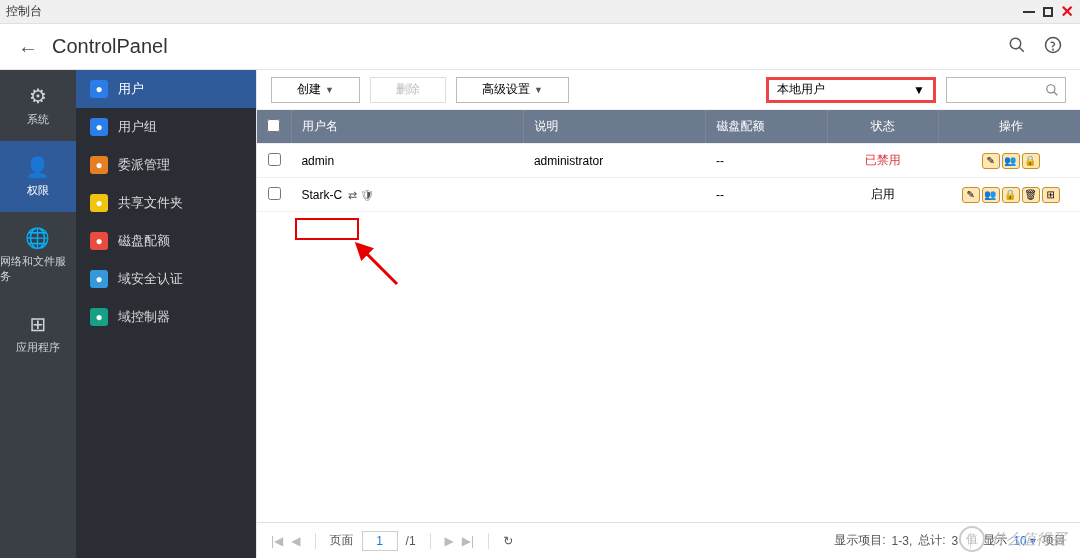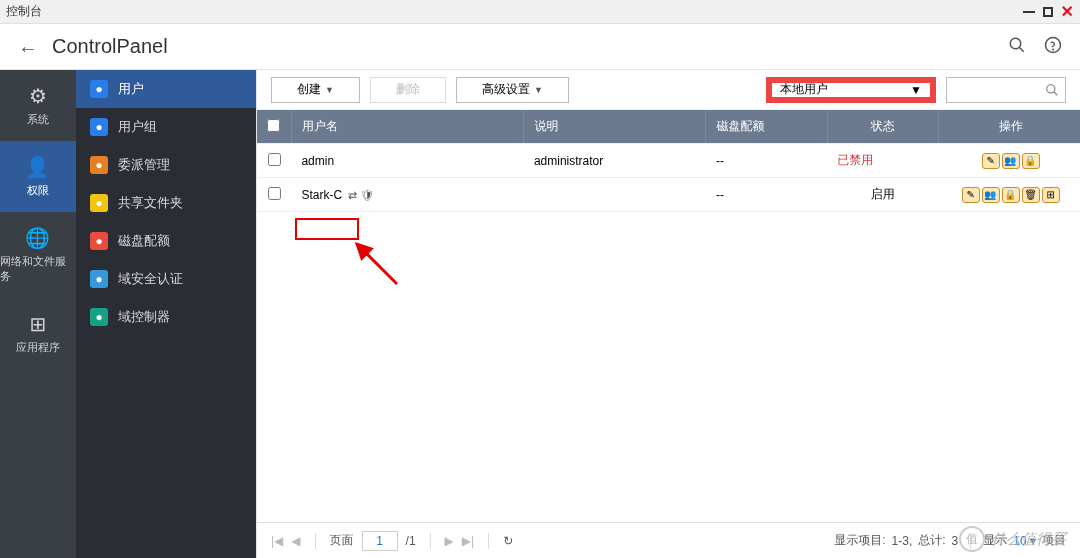--- a/index.html
+++ b/index.html
@@ -29,21 +29,21 @@
 .l2-item { display: flex; align-items: center; gap: 10px; padding: 10px 14px; cursor: pointer; }
 .l2-item.active { background: #2f5b9a; color: #fff; }
 .l2-icon { width: 18px; height: 18px; display: flex; align-items: center; justify-content: center; border-radius: 3px; font-size: 12px; color: #fff; }
 
 .content { flex: 1; display: flex; flex-direction: column; background: #fff; border-left: 1px solid #e5e5e5; }
 .toolbar { height: 40px; display: flex; align-items: center; padding: 0 14px; gap: 10px; border-bottom: 1px solid #eee; }
 .btn { height: 26px; border: 1px solid #bbb; background: #fff; font-size: 12px; padding: 0 25px; cursor: pointer; display: flex; align-items: center; gap: 4px; }
 .btn .caret { font-size: 9px; color: #555; }
 .btn.disabled { color: #bbb; border-color: #ddd; cursor: default; }
 .toolbar-spacer { flex: 1; }
-.select-box { height: 26px; border: 6px solid #ef4444; font-size: 12px; padding: 0 8px; display: flex; align-items: center; justify-content: space-between; width: 170px; cursor: pointer; }
+.select-box { height: 26px; border: 3px solid #ef4444; font-size: 12px; padding: 0 8px; display: flex; align-items: center; justify-content: space-between; width: 170px; cursor: pointer; }
 .search-box { height: 26px; width: 120px; border: 1px solid #bbb; display: flex; align-items: center; justify-content: flex-end; padding: 0 6px; }
 
 table { width: 100%; border-collapse: collapse; font-size: 12px; }
 thead { background: #6b7a8f; color: #fff; }
 th, td { padding: 8px 10px; text-align: left; border-bottom: 1px solid #eee; }
 th { font-weight: 400; border-right: 1px solid #7a8799; }
 th:last-child { border-right: none; }
 .col-check { width: 34px; text-align: center; }
 .col-user { width: 230px; margin-left: 24px; }
 .col-desc { width: 180px; }
@@ -187,21 +187,21 @@
         <th class="col-status" style="text-align:center">状态</th>
         <th class="col-ops" style="text-align:center">操作</th>
       </tr>
         </thead>
       <tbody id="tbody">
           <tr>
     <td class="col-check"><input type="checkbox" style=""></td>
     <td class="col-user"><span class="uname">admin</span></td>
     <td>administrator</td>
     <td>--</td>
-    <td class="col-status status-disabled" style="text-align:left">已禁用</td>
+    <td class="col-status status-disabled" style="text-align:center">已禁用</td>
     <td class="col-ops">
               <div class="ops-icons">
                 <span class="op">✎</span>
                 <span class="op">👥</span>
                 <span class="op">🔒</span>
               </div>
             </td>
           </tr>
           <tr>
     <td class="col-check"><input type="checkbox" style=""></td>

